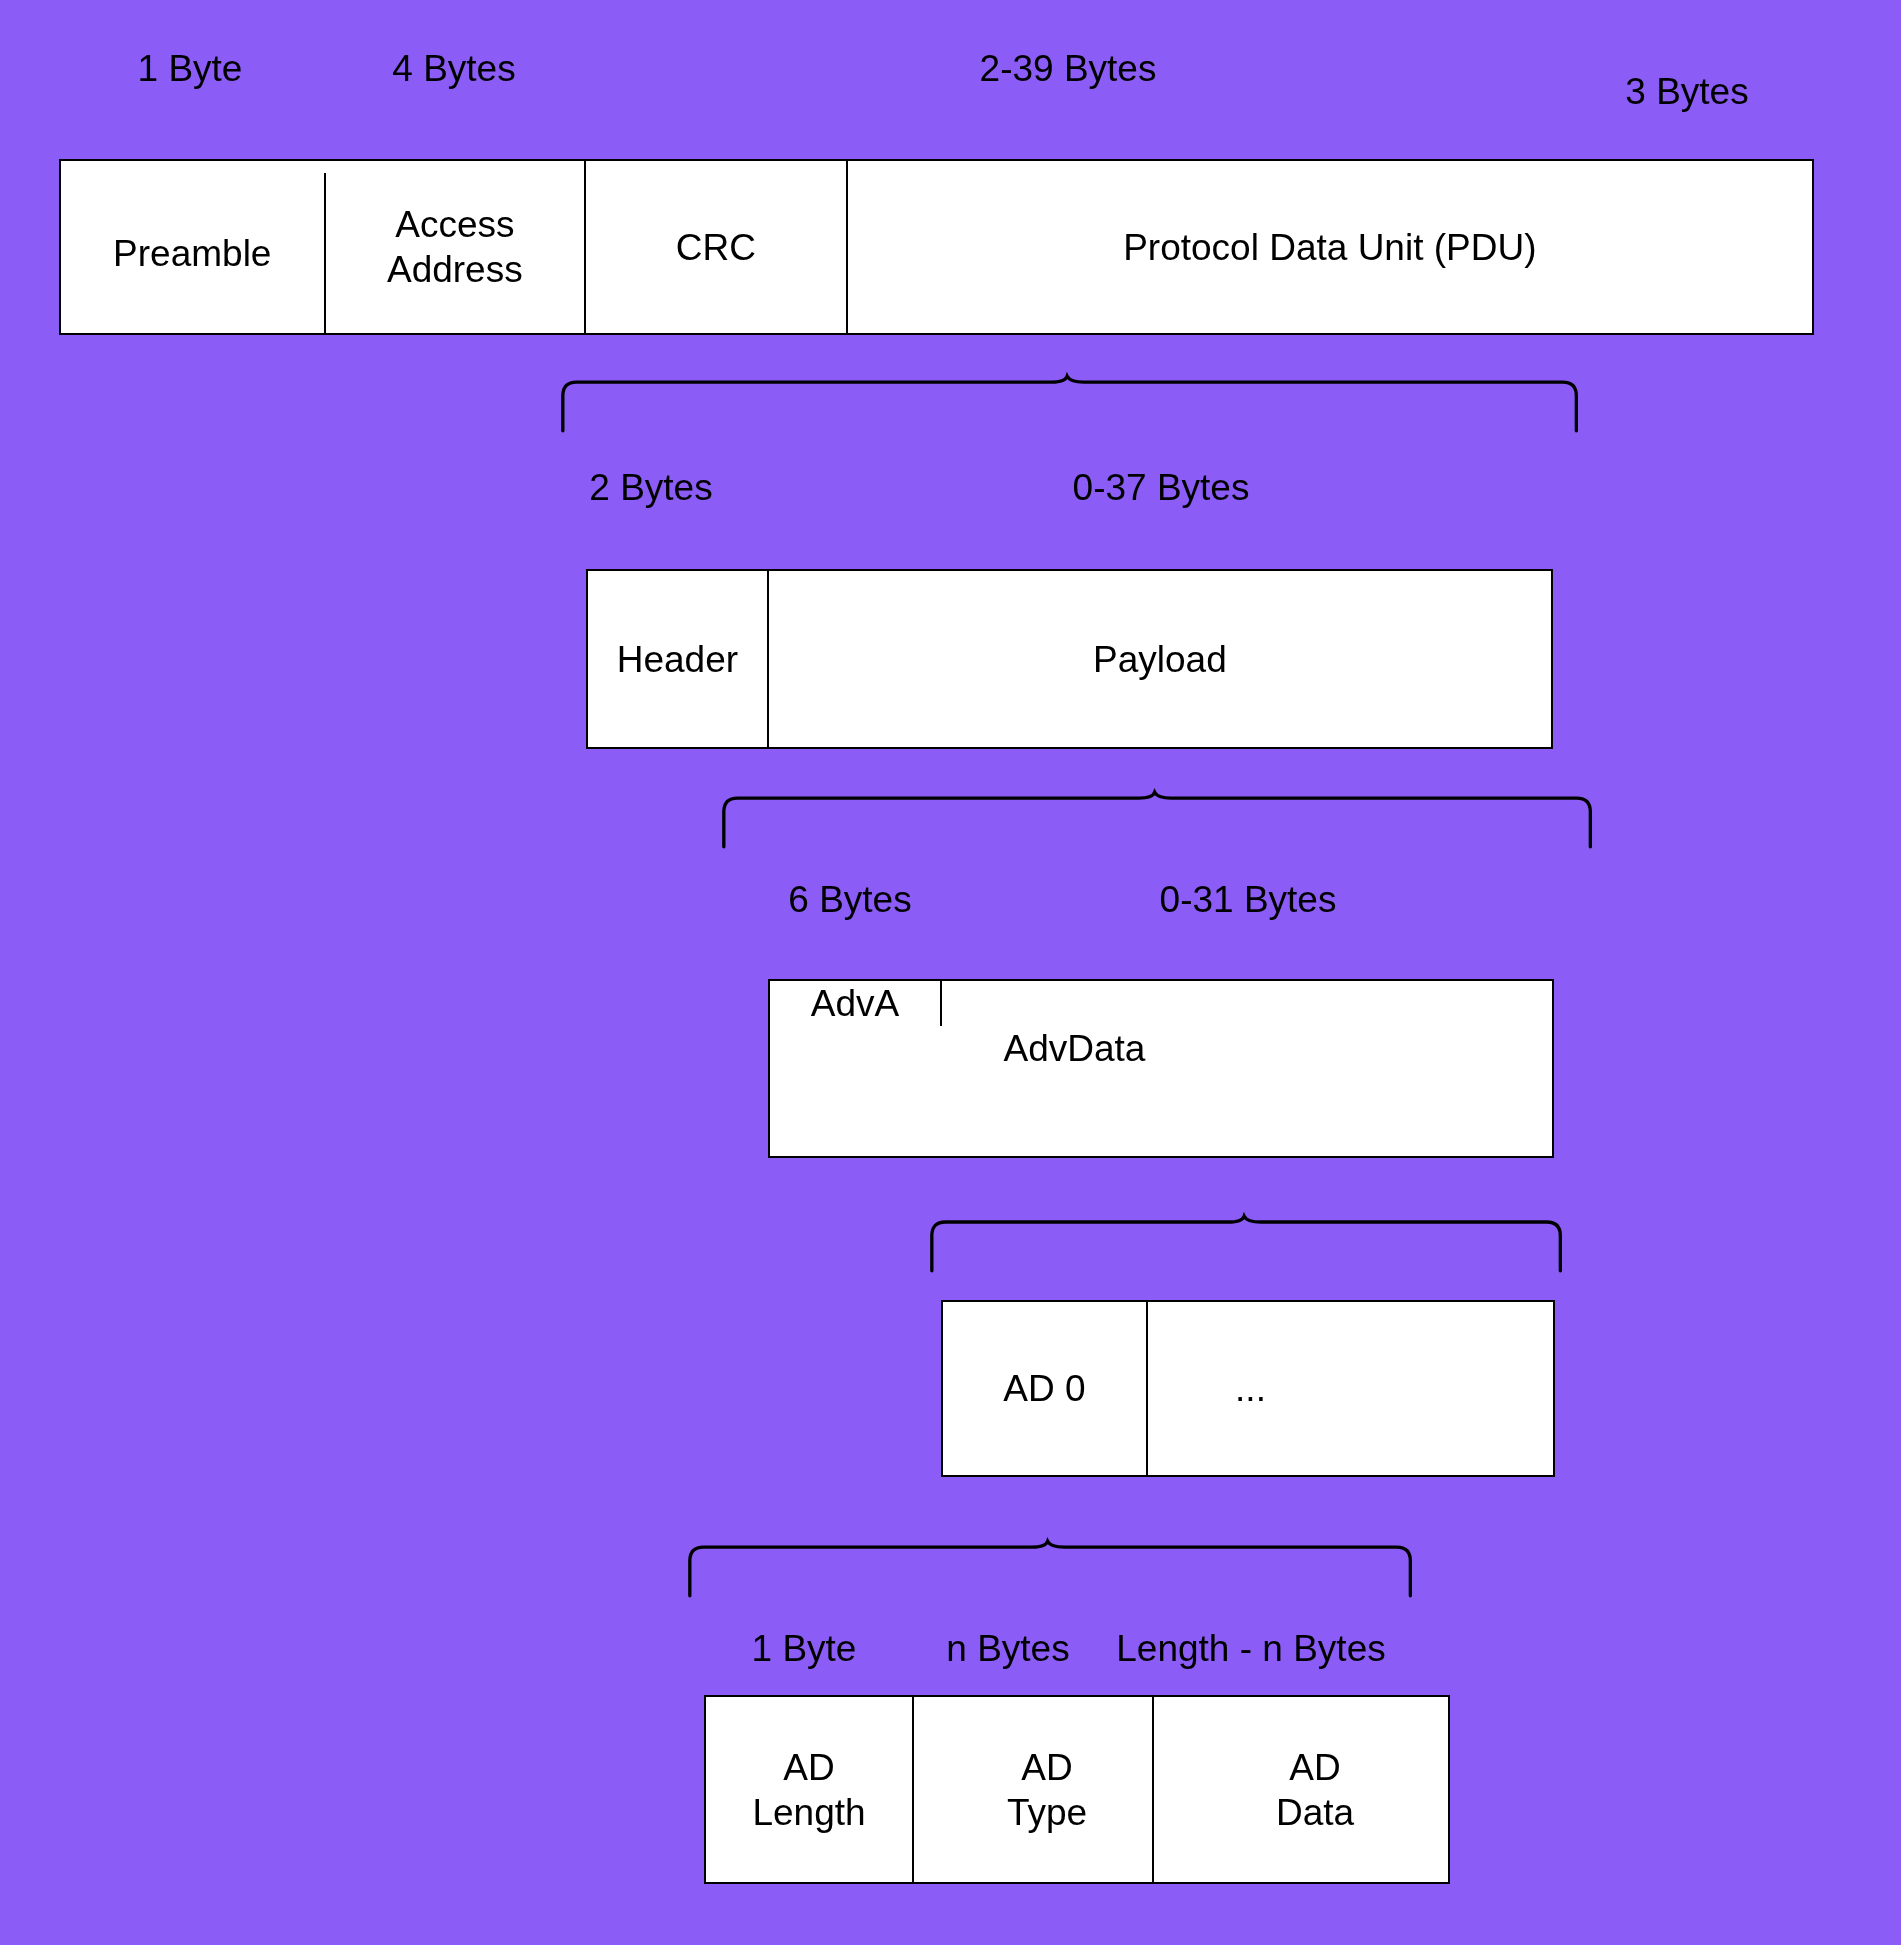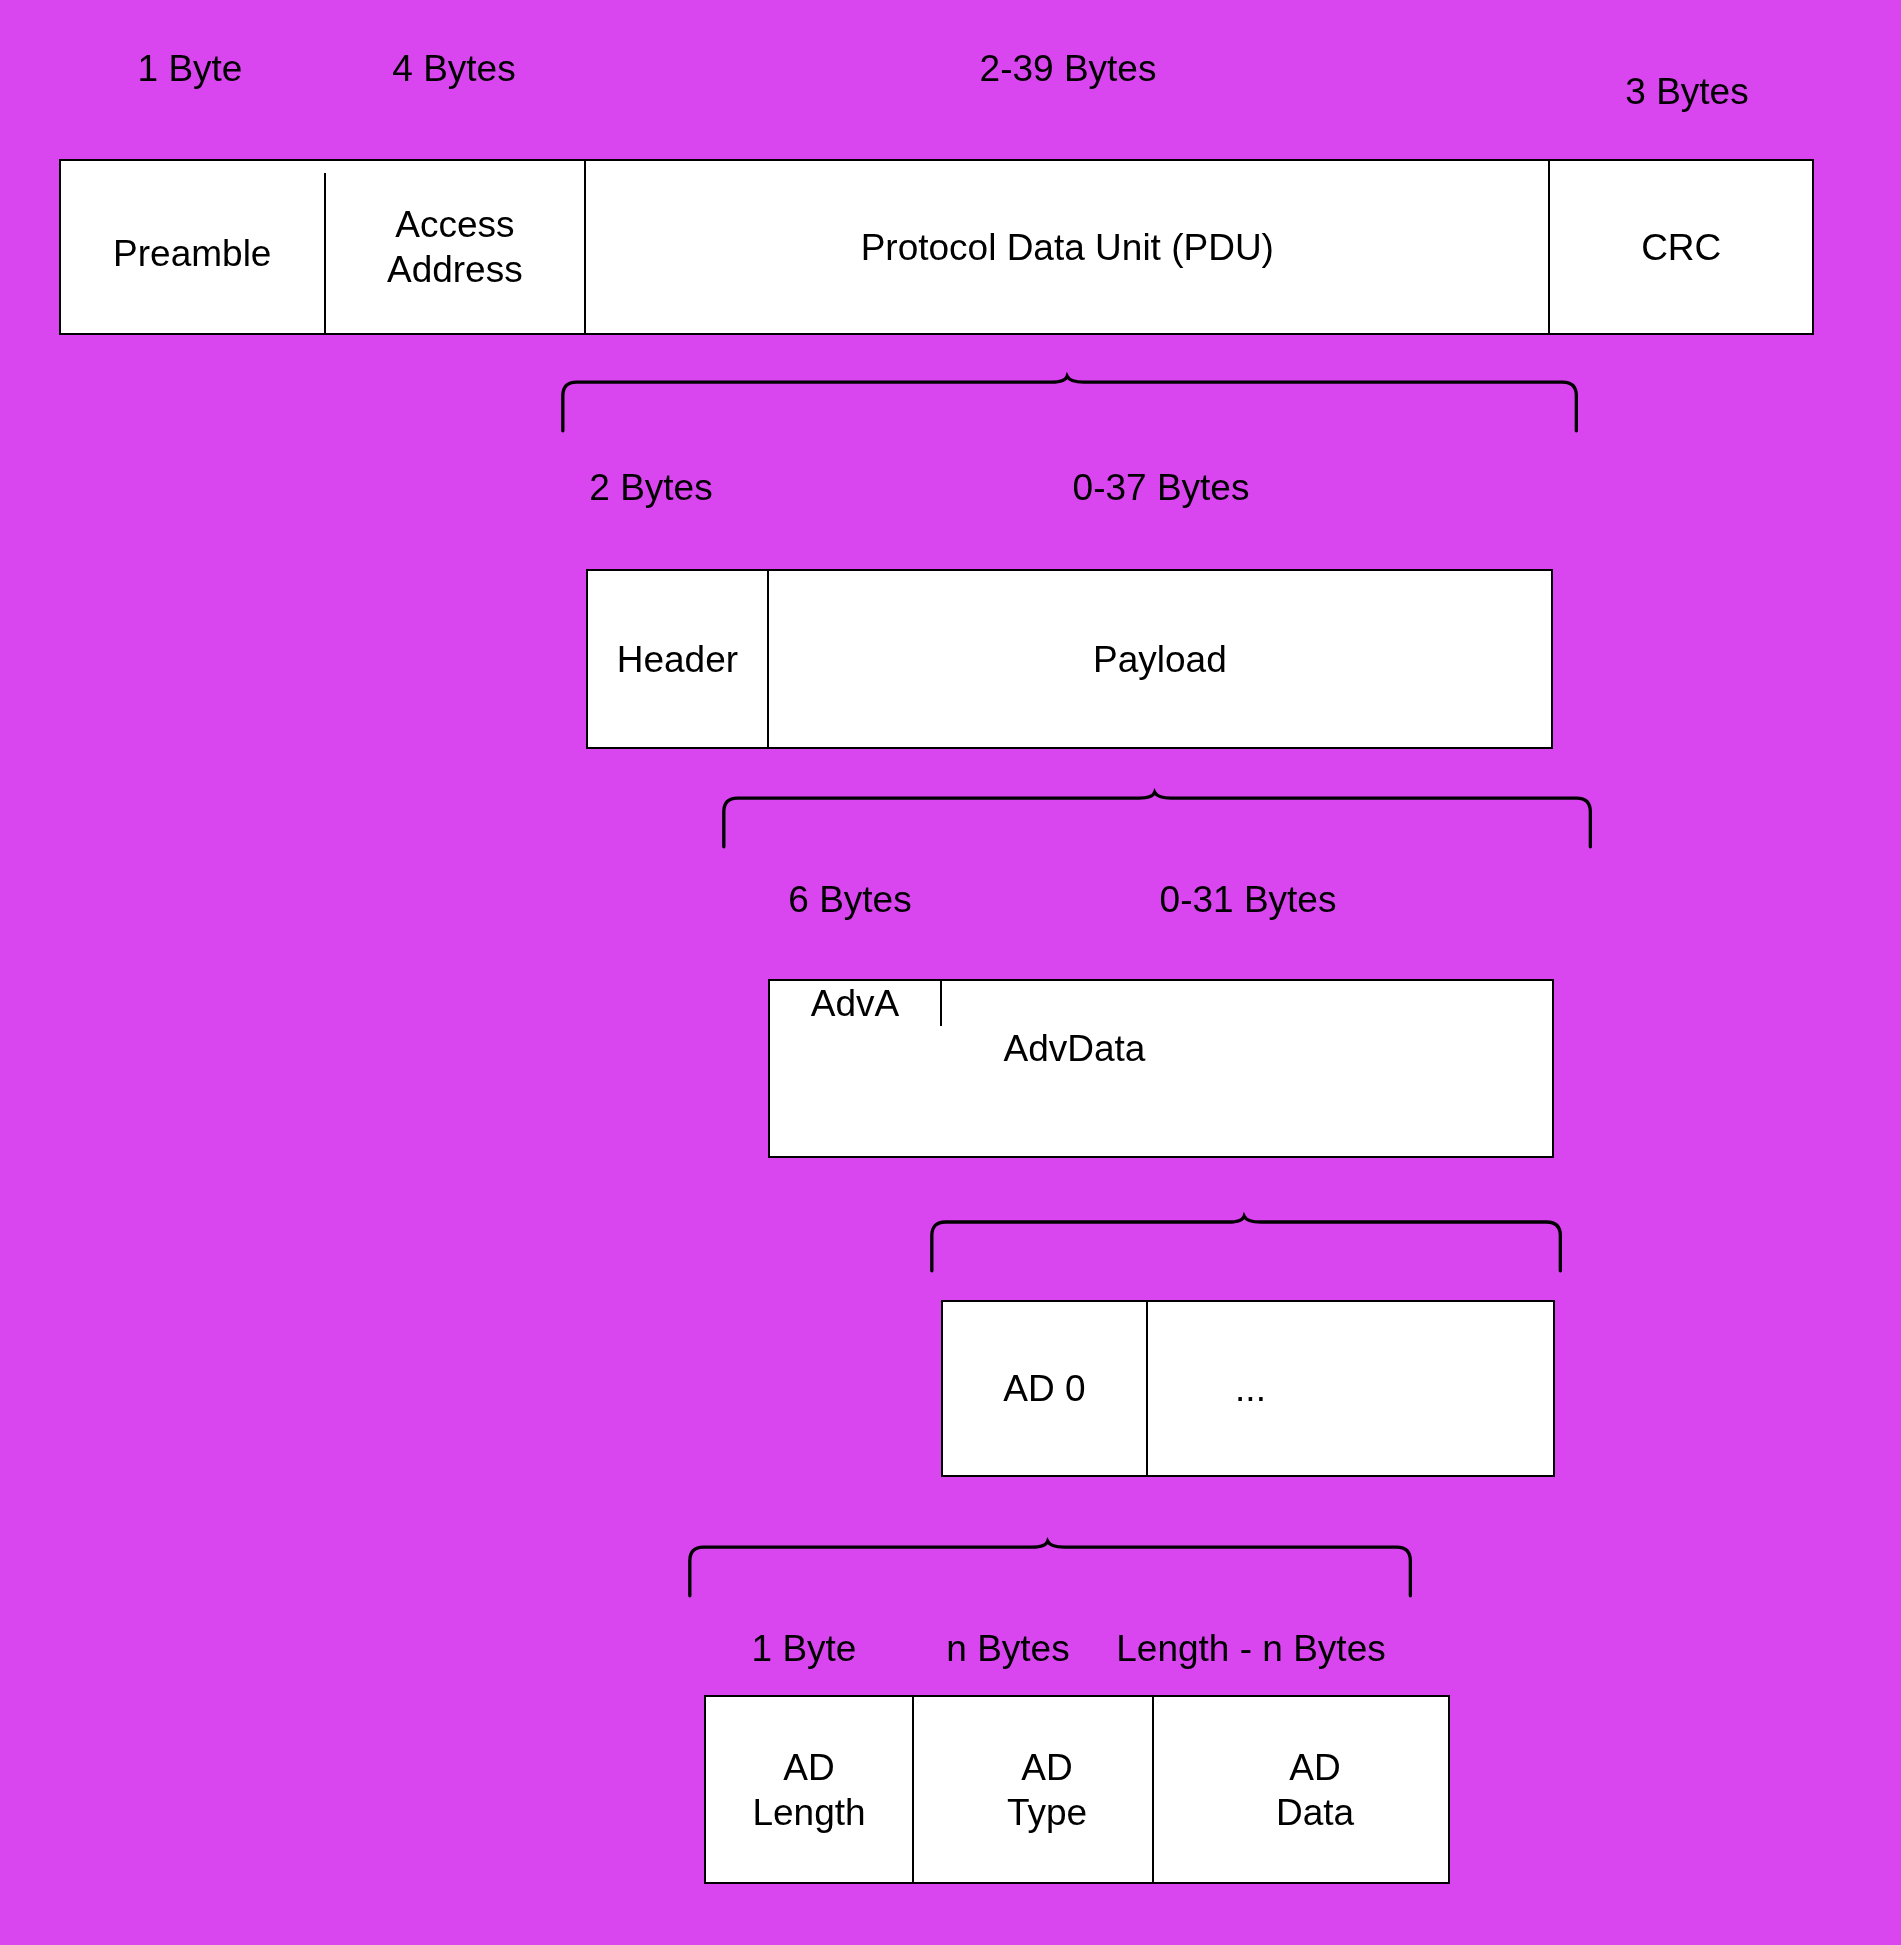--- a/index.html
+++ b/index.html
@@ -8,21 +8,21 @@
     background: #ffffff;
   }
   body {
     font-family: "Liberation Sans", sans-serif;
     color: #000000;
   }
   #stage {
     position: relative;
     width: 1902px;
     height: 1946px;
-    background: #d946ef;
+    background: #8b5cf6;
     overflow: hidden;
   }
   .sz-label {
     position: absolute;
     font-size: 37px;
     line-height: 43px;
     color: #000000;
     text-align: center;
     white-space: nowrap;
     transform: translateX(-50%);
@@ -67,25 +67,25 @@
   <div class="row" style="left:59px; top:159px; width:1755px; height:176px;">
     <div class="cell" style="width:265px;margin-top:12px;">
       <span>Preamble</span>
     </div>
     <div class="cell" style="width:261px;">
       <span>
         <span class="multi">Access</span>
         <span class="multi">Address</span>
       </span>
     </div>
+    <div class="cell" style="width:262px;">
+      <span>CRC</span>
+    </div>
     <div class="cell" style="width:966px;">
       <span>Protocol Data Unit (PDU)</span>
-    </div>
-    <div class="cell" style="width:262px;">
-      <span>CRC</span>
     </div>
   </div>
 
   <div class="brace" style="left:556px; top:374px;">
     <svg width="1034" height="59" viewBox="0 0 1060 60">
       <path d="M 7,58 L 7,22 Q 7,8 21,8 L 508,8 Q 522,8 524,2 Q 527,8 541,8 L 1032,8 Q 1046,8 1046,22 L 1046,58" fill="none" stroke="#000000" stroke-width="3.4" stroke-linecap="round"></path>
     </svg>
   </div>
 
   <div class="sz-label" style="left:651px; top:466px;">2 Bytes</div>

